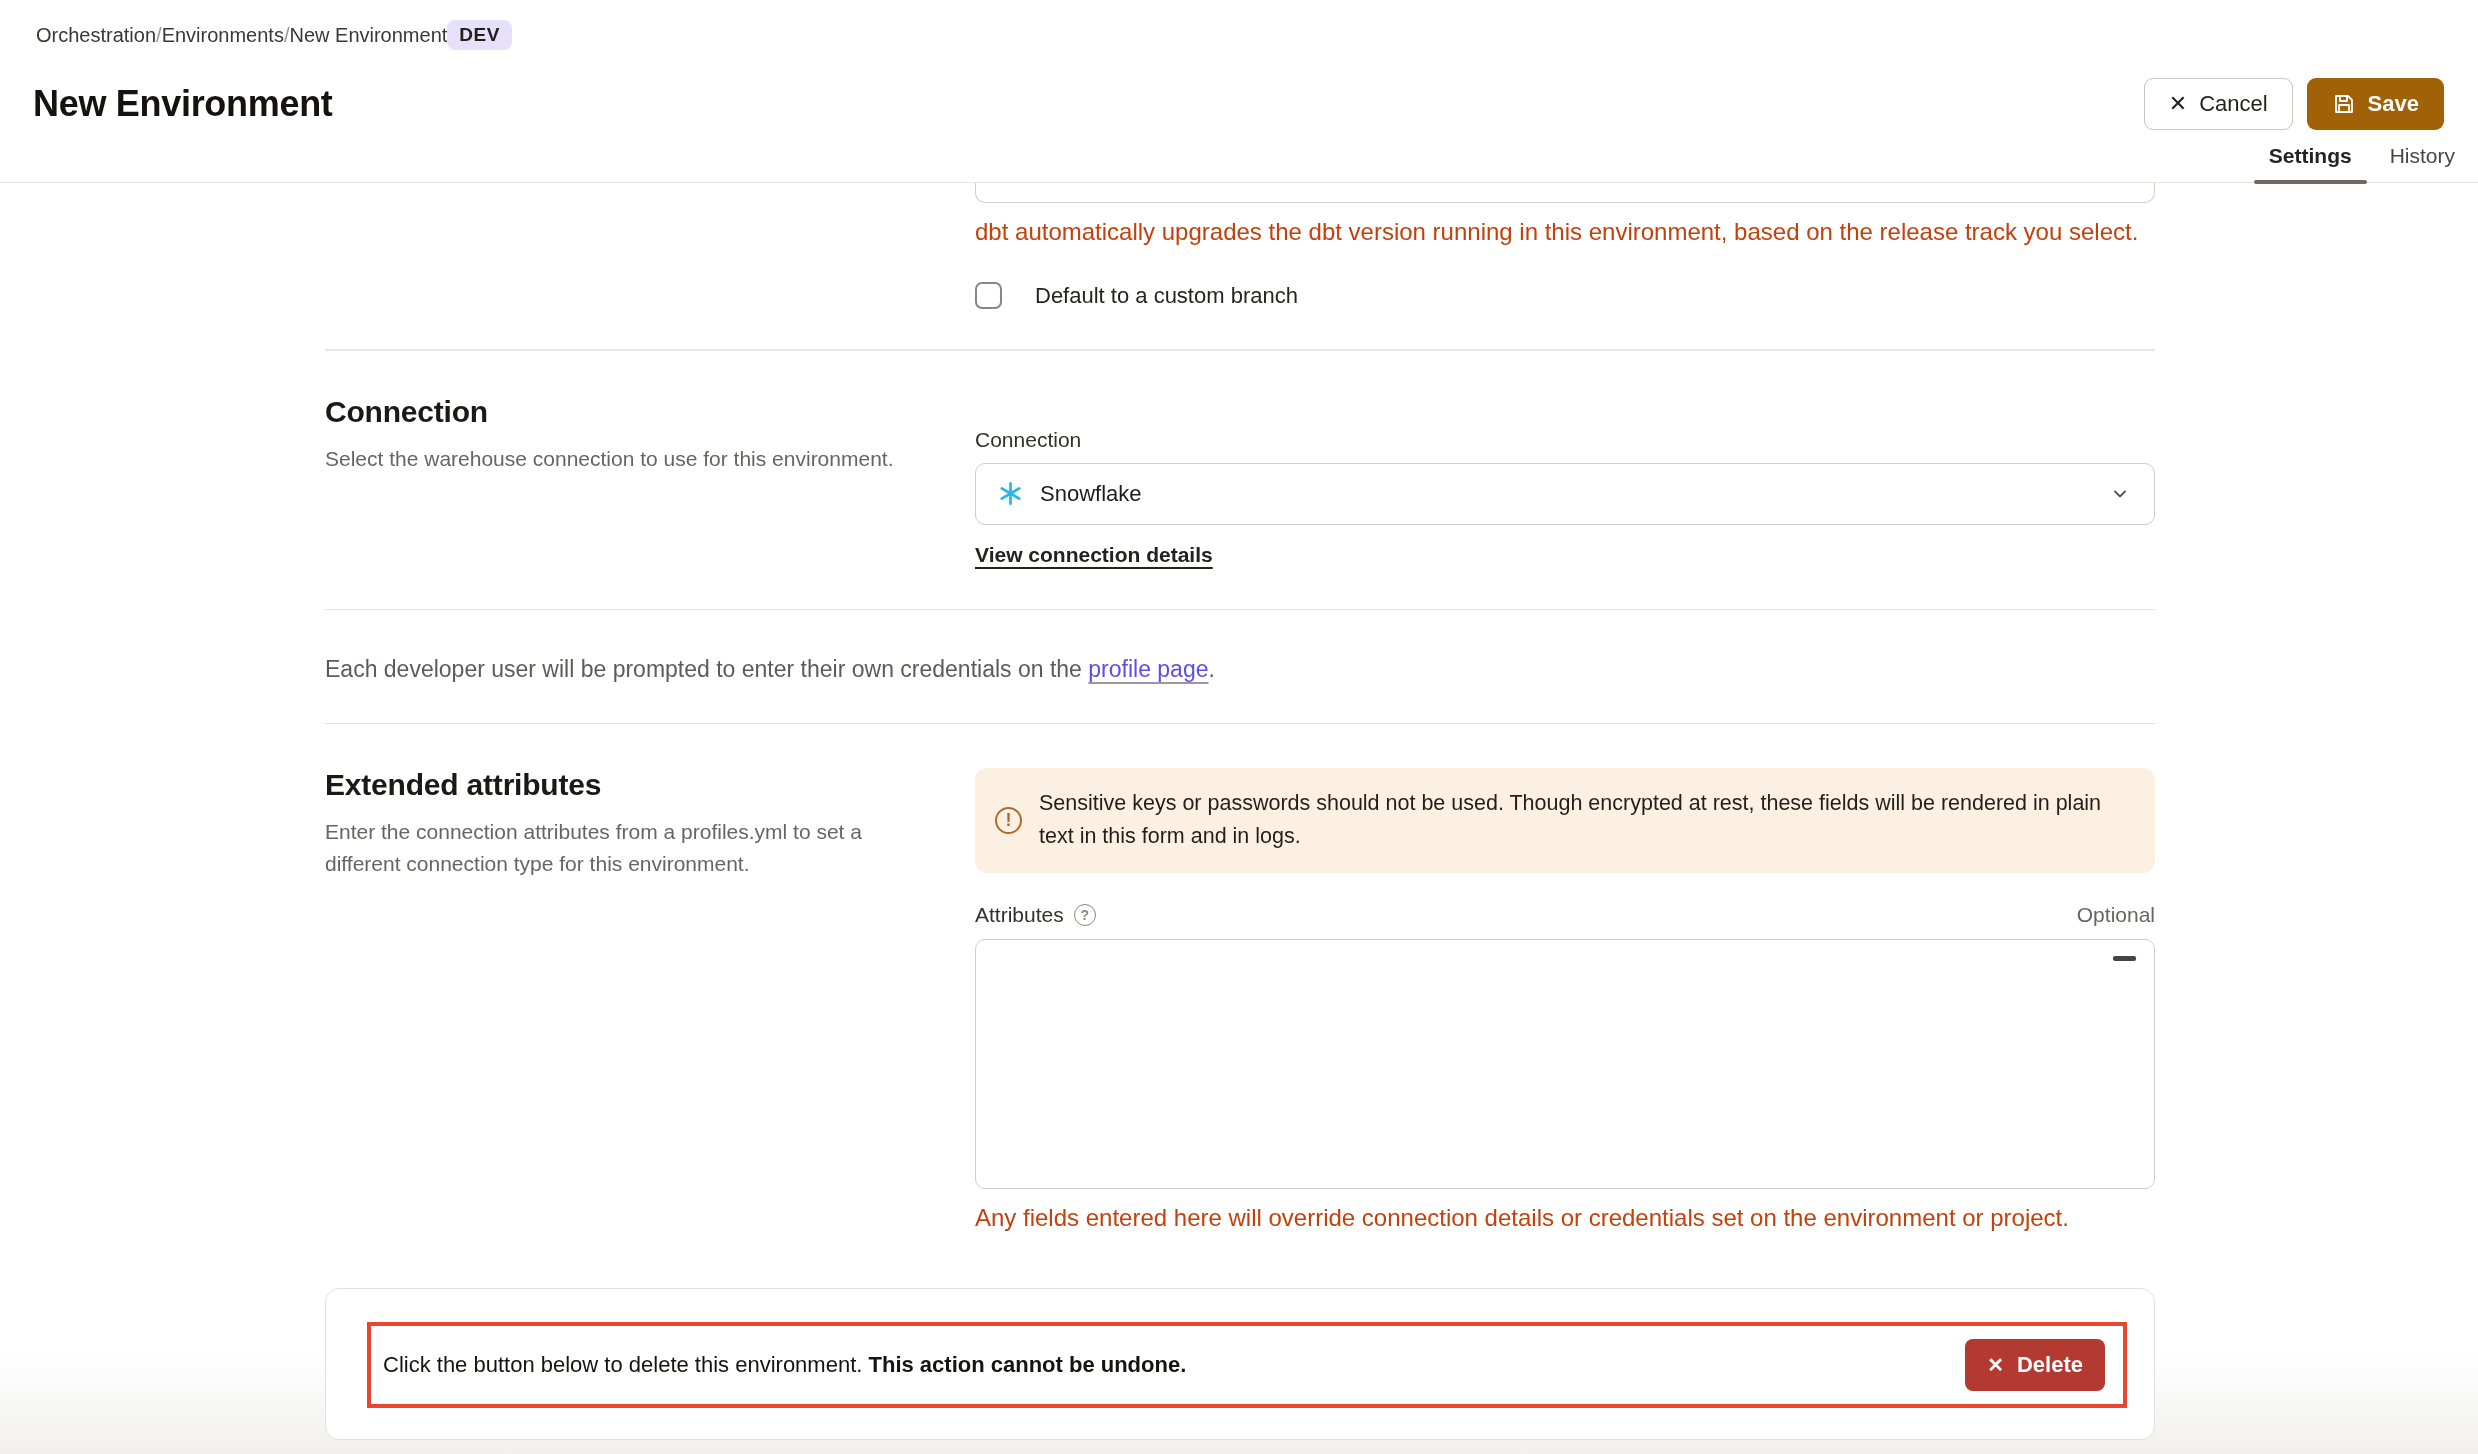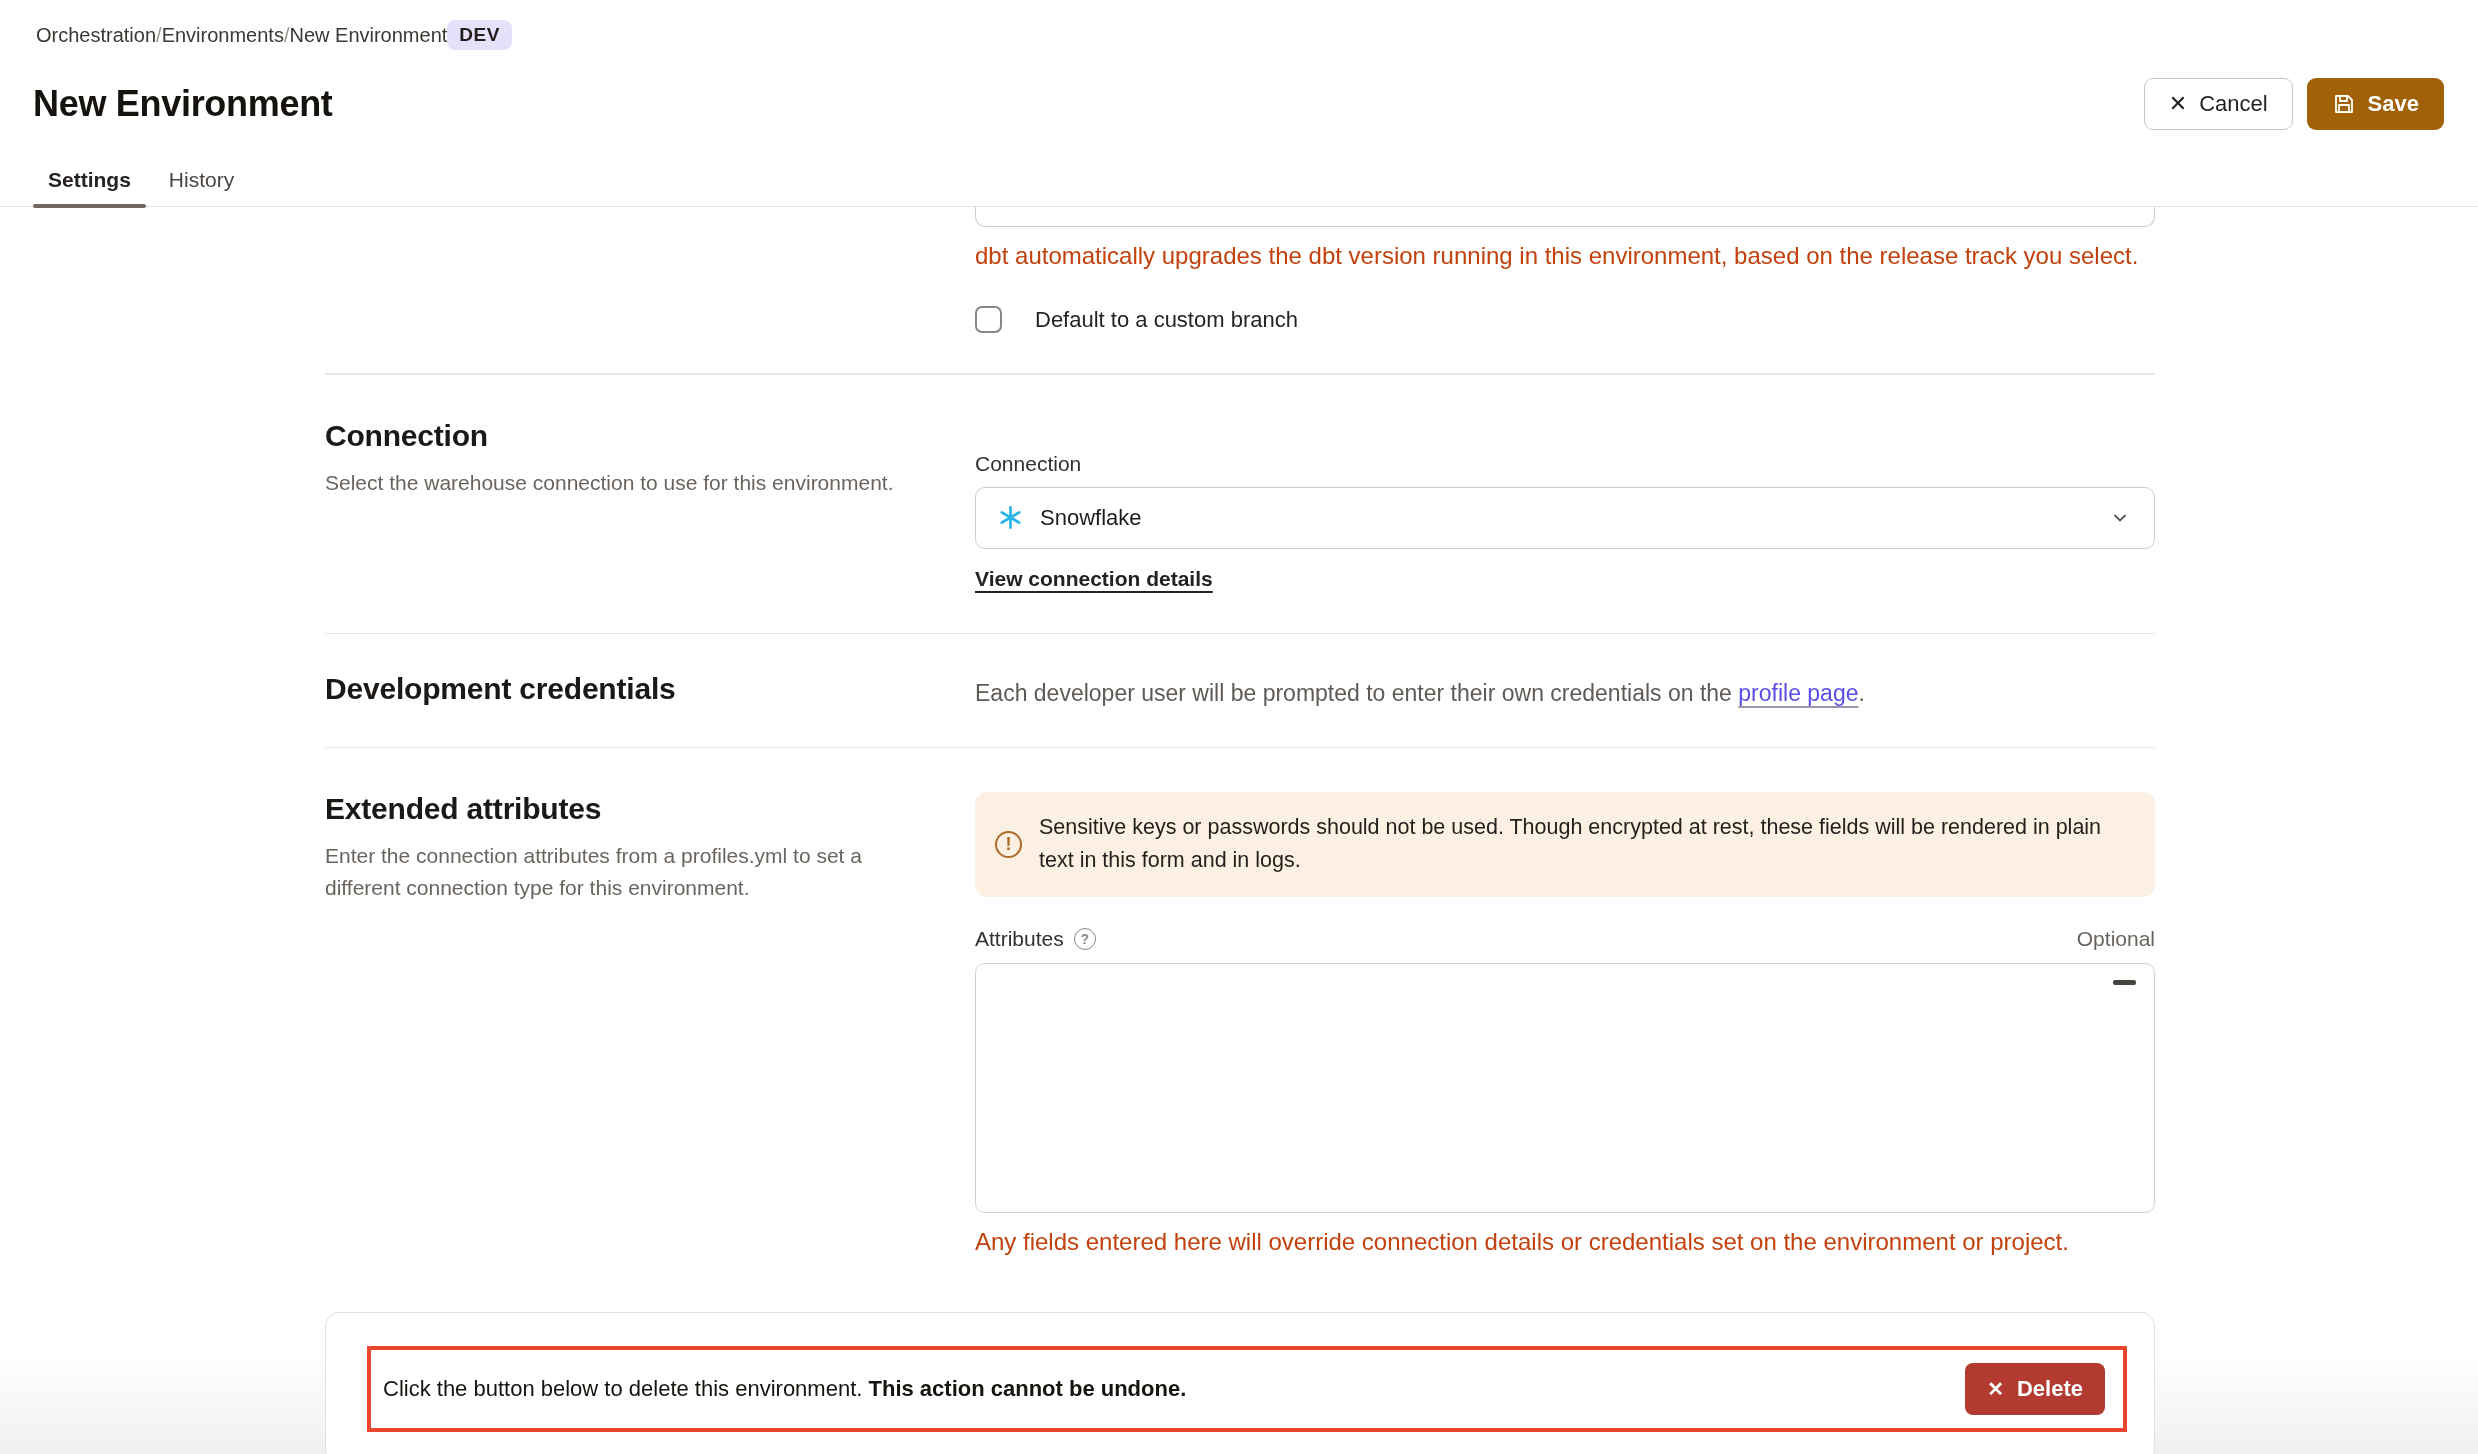--- a/index.html
+++ b/index.html
@@ -18,21 +18,21 @@
     padding:4px 12px; border-radius:8px; letter-spacing:.5px;
   }
   .title-row { display:flex; align-items:center; justify-content:space-between; margin-top:28px; padding:0 34px 0 33px; }
   .page-title { font-size:36px; font-weight:700; color:#16130f; letter-spacing:-.3px; }
   .title-actions { display:flex; gap:14px; }
   .btn { display:flex; align-items:center; gap:12px; height:52px; padding:0 24px; border-radius:9px; font-size:22px; cursor:pointer; border:1.5px solid transparent; }
   .btn-cancel { background:#ffffff; border-color:#c9c6c2; color:#221f1c; font-weight:500; }
   .btn-save { background:#a16207; color:#ffffff; font-weight:600; }
   .x-glyph { font-size:22px; line-height:1; }
   
-  .tabbar { margin-top:38px; padding-left:33px; border-bottom:1.5px solid #e7e5e2; display:flex; }
+  .tabbar { margin-top:14px; border-bottom:1.5px solid #e7e5e2; display:flex;justify-content:flex-end; }
   .tab { font-size:21px; padding:0 15px 14px 15px; margin-right:8px; color:#4a4540; cursor:pointer; position:relative; }
   .tab.active { color:#262220; font-weight:600; }
   .tab.active::after { content:""; position:absolute; left:0; right:0; bottom:-2px; height:4px; background:#6f6861; border-radius:2px; }
   
   .content { width:1830px; margin-left:325px; }
   .row { display:flex; }
   .col-desc { width:650px; padding-right:60px; }
   .col-field { width:1180px; }
   .section-heading { font-size:30px; font-weight:600; color:#1b1815; letter-spacing:-.2px; }
   .section-desc { font-size:21px; color:#6a645e; line-height:1.5; margin-top:14px; }
@@ -182,23 +182,20 @@
           </svg>
         </span>
       </div>
       <span class="link-strong">View connection details</span>
     </div>
   </div>
 
   <div class="divider" style="margin-top:42px;"></div>
 
   <div class="row" style="padding-top:38px;">
-    <div class="col-desc">
-      <h2 class="section-heading">Development credentials</h2>
-    </div>
     <div class="col-field">
       <p class="dev-text">
         <span>Each developer user will be prompted to enter their own credentials on the </span><span class="purple-link">profile page</span><span>.</span>
       </p>
     </div>
   </div>
 
   <div class="divider" style="margin-top:36px;"></div>
 
   <div class="row" style="padding-top:44px;">

